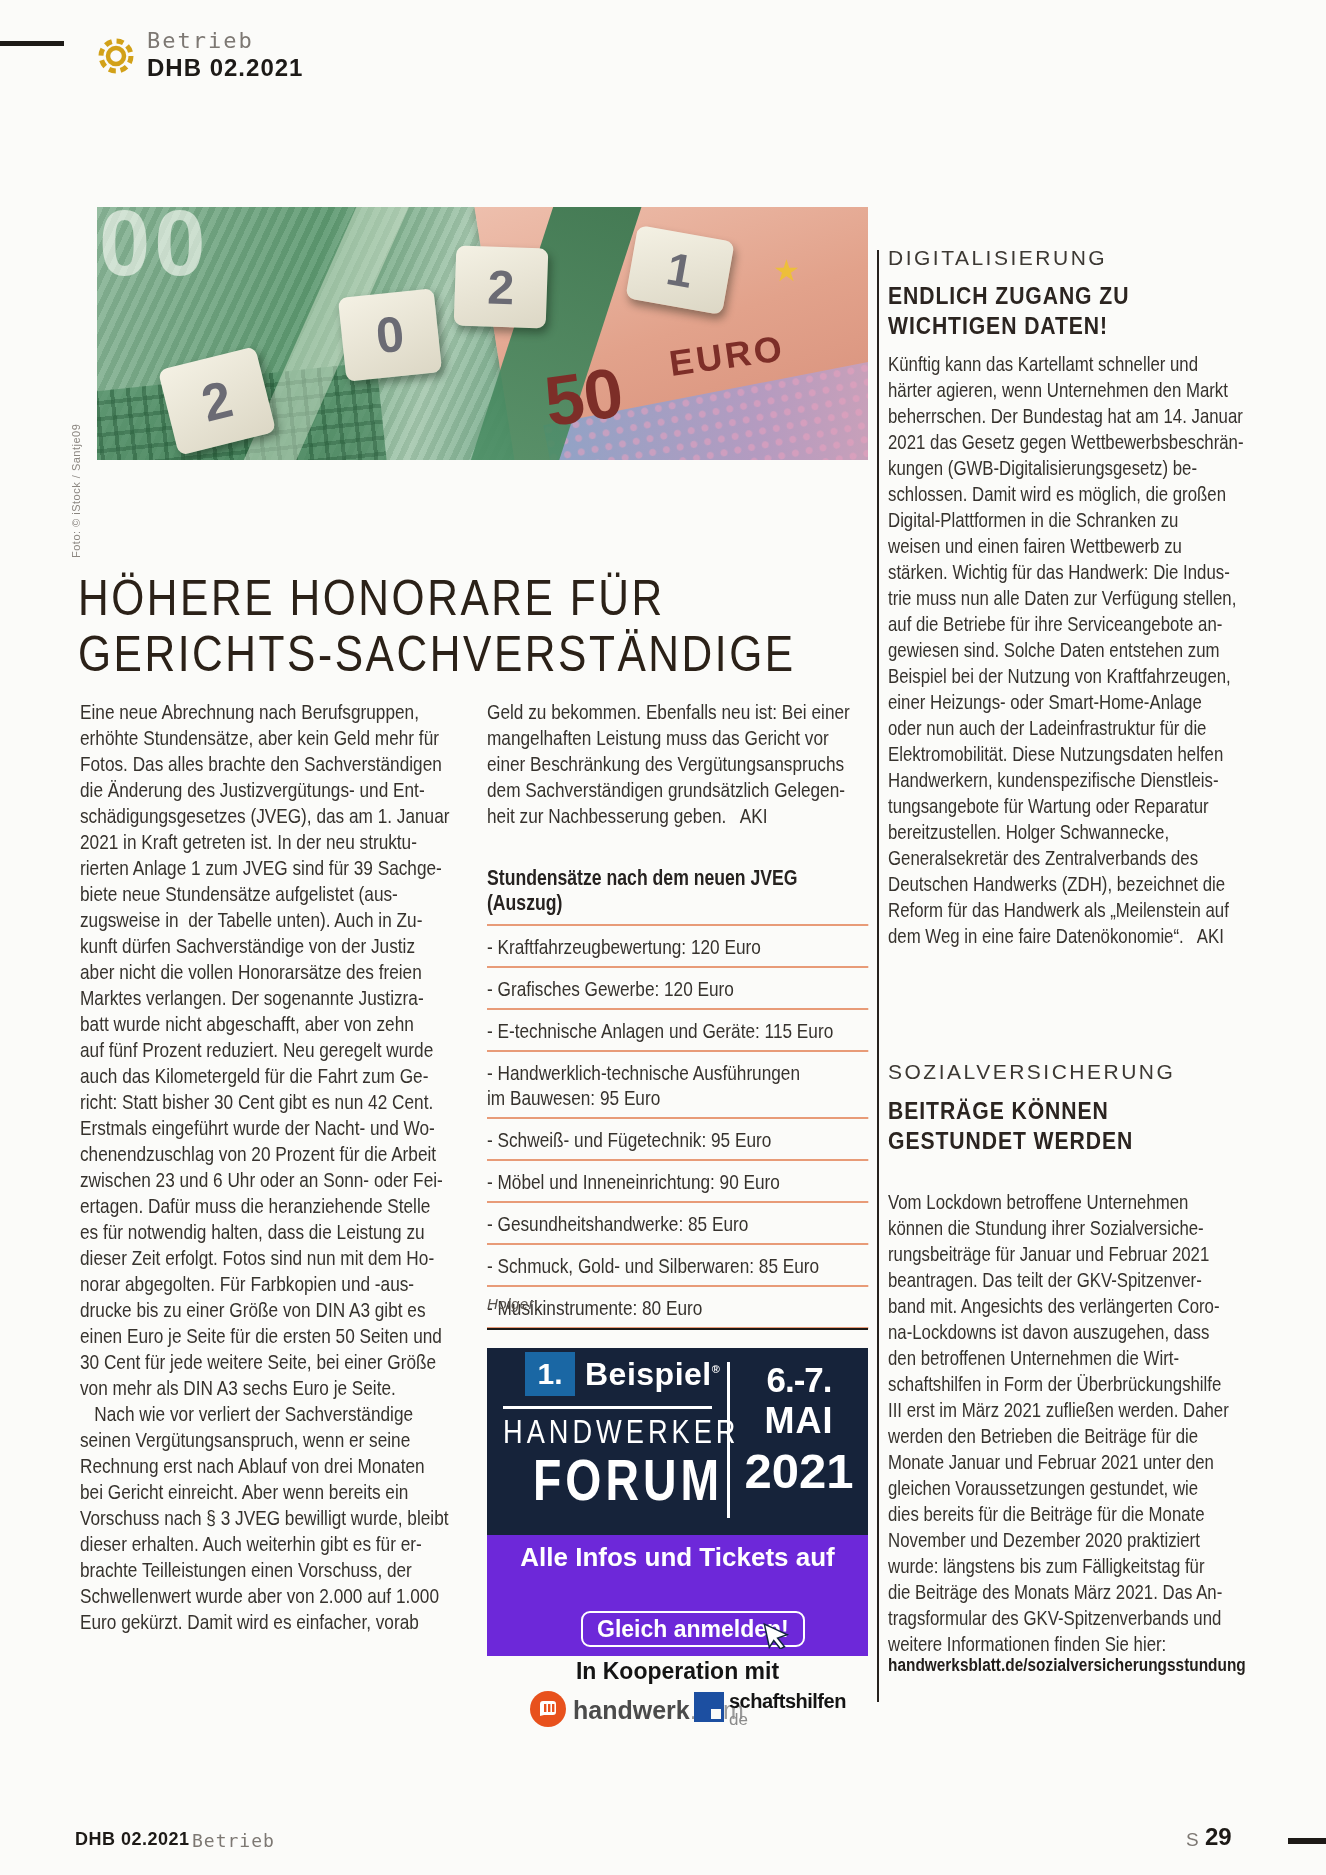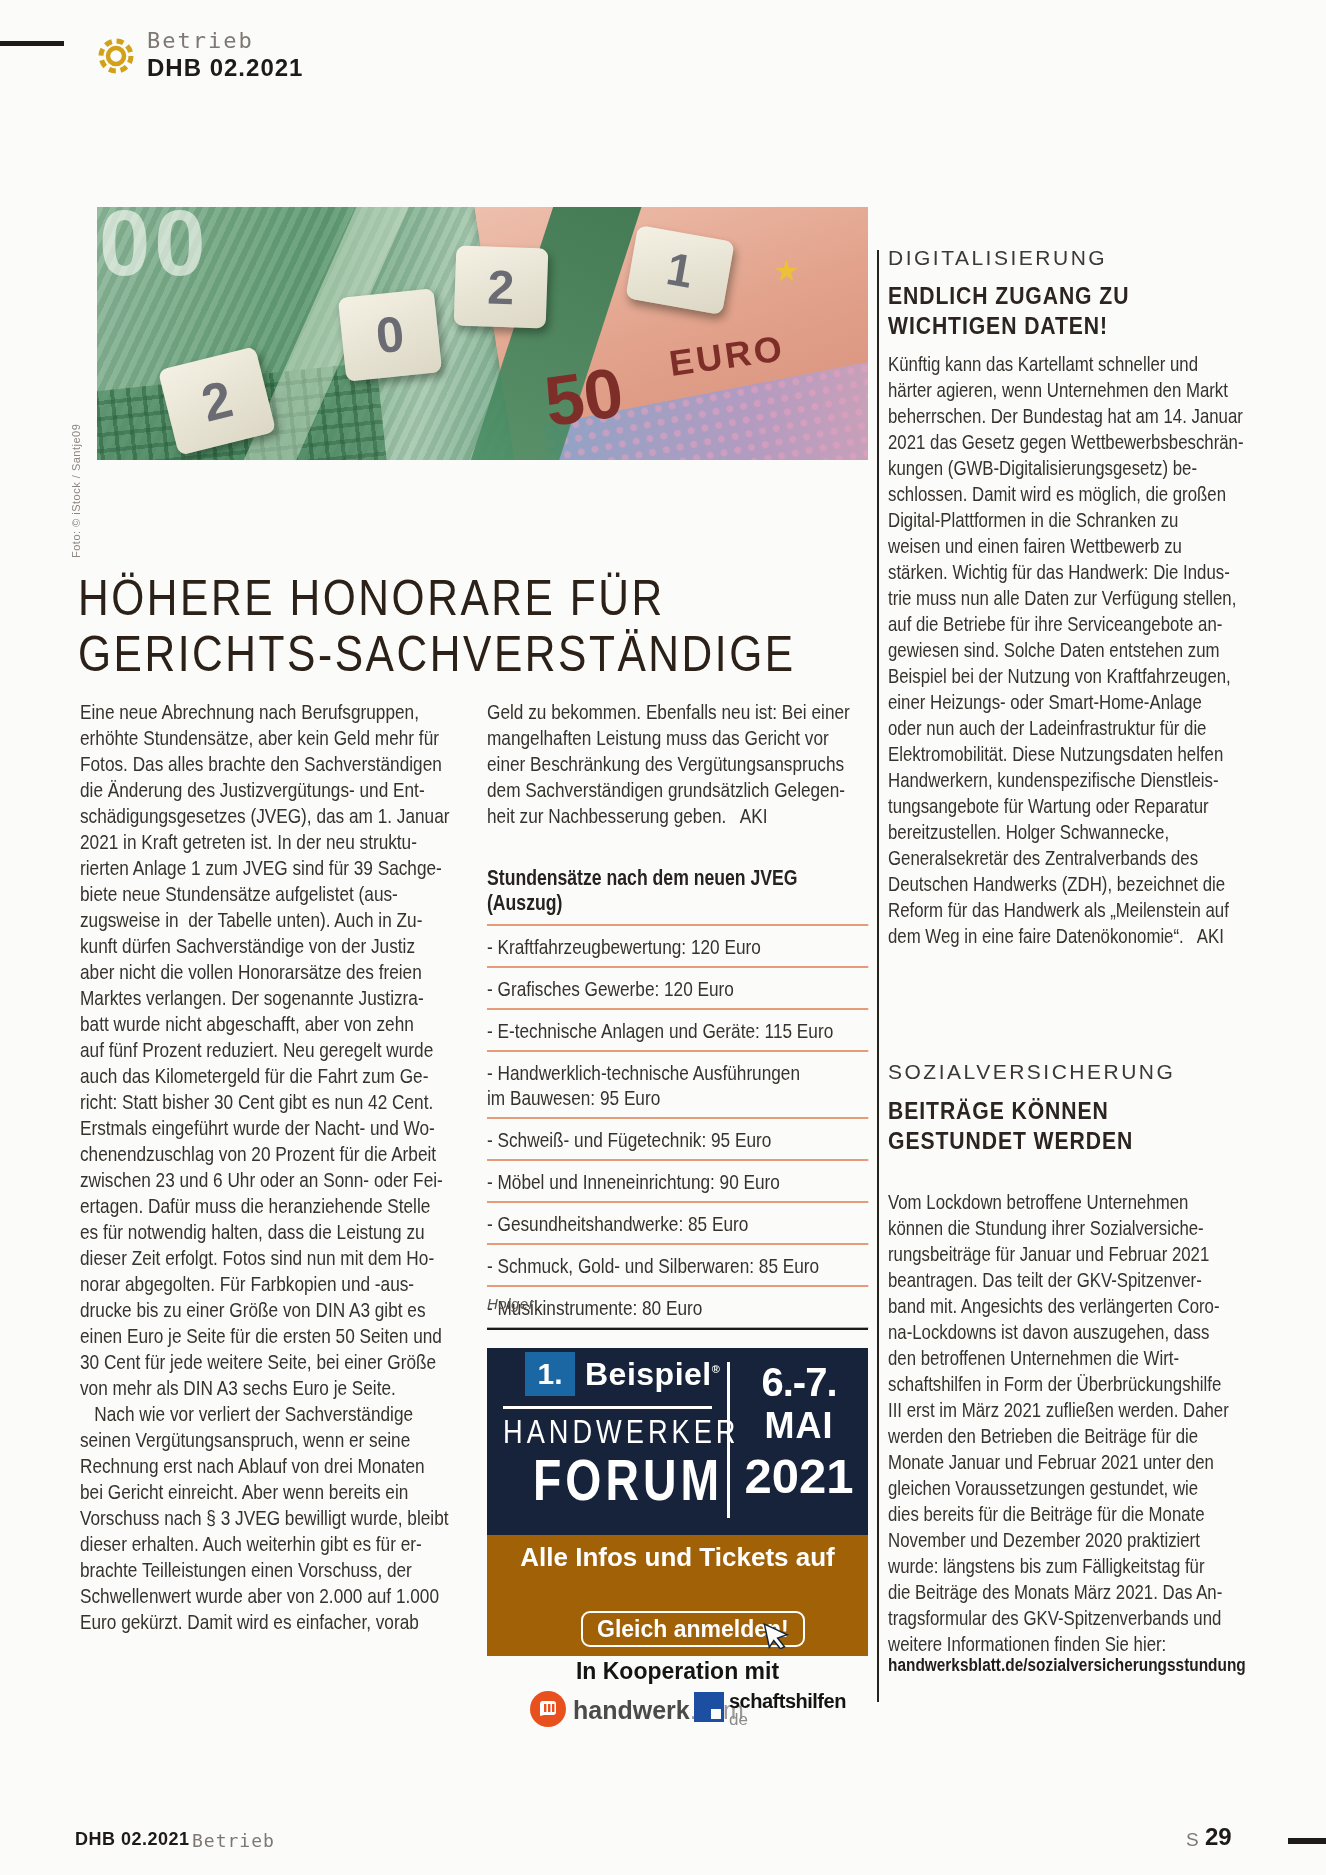--- a/index.html
+++ b/index.html
@@ -85,24 +85,24 @@
   .ad-brand{position:absolute;left:98px;top:8px;color:#fff;font-weight:bold;font-size:32px;letter-spacing:.5px;}
   .ad-brand sup{font-size:11px;}
   .ad-wrule{position:absolute;left:16px;top:58px;width:209px;height:2.5px;background:#fff;}
   .ad-l1{position:absolute;left:16px;top:64px;color:#fff;font-size:34px;letter-spacing:5px;
     transform:scaleX(.8);transform-origin:left top;white-space:pre;}
   .ad-l2{position:absolute;left:46px;top:98px;color:#fff;font-weight:bold;font-size:58px;
     letter-spacing:5px;transform:scaleX(.8);transform-origin:left top;white-space:pre;}
   .ad-vline{position:absolute;left:240px;top:14px;width:2.5px;height:156px;background:#fff;}
   .ad-date{position:absolute;left:252px;top:14px;width:120px;color:#fff;font-weight:bold;
     text-align:center;line-height:1;}
-  .ad-d1{font-size:40px;letter-spacing:-1px;}
+  .ad-d1{font-size:35px;letter-spacing:-1px;}
   .ad-d2{font-size:36px;margin-top:6px;letter-spacing:1px;}
   .ad-d3{font-size:49px;margin-top:8px;}
-  .ad-cyan{position:absolute;left:0;top:187px;width:381px;height:121px;background:#a16207;color:#fff;}
+  .ad-cyan{position:absolute;left:0;top:187px;width:381px;height:121px;background:#6d28d9;color:#fff;}
   .ad-i1{position:absolute;left:0;top:7px;width:100%;text-align:center;font-weight:bold;font-size:26px;}
   .ad-i2{position:absolute;left:0;top:39px;width:100%;text-align:center;font-weight:bold;font-size:25px;
     letter-spacing:-.5px;}
   .ad-i2 .my{font-style:italic;}
   .ad-cta{position:absolute;left:94px;top:76px;height:32px;line-height:32px;padding:0 14px;
     border:2.5px solid #fff;border-radius:9px;font-weight:bold;font-size:23px;color:#fff;}
   .ad-cursor{position:absolute;left:276px;top:84px;}
   .ad-koop{position:absolute;left:0;top:308px;width:381px;height:74px;background:#fbfbf9;}
   .koop-title{position:absolute;left:0;top:2px;width:100%;text-align:center;
     font-weight:bold;font-size:23px;color:#141414;}

